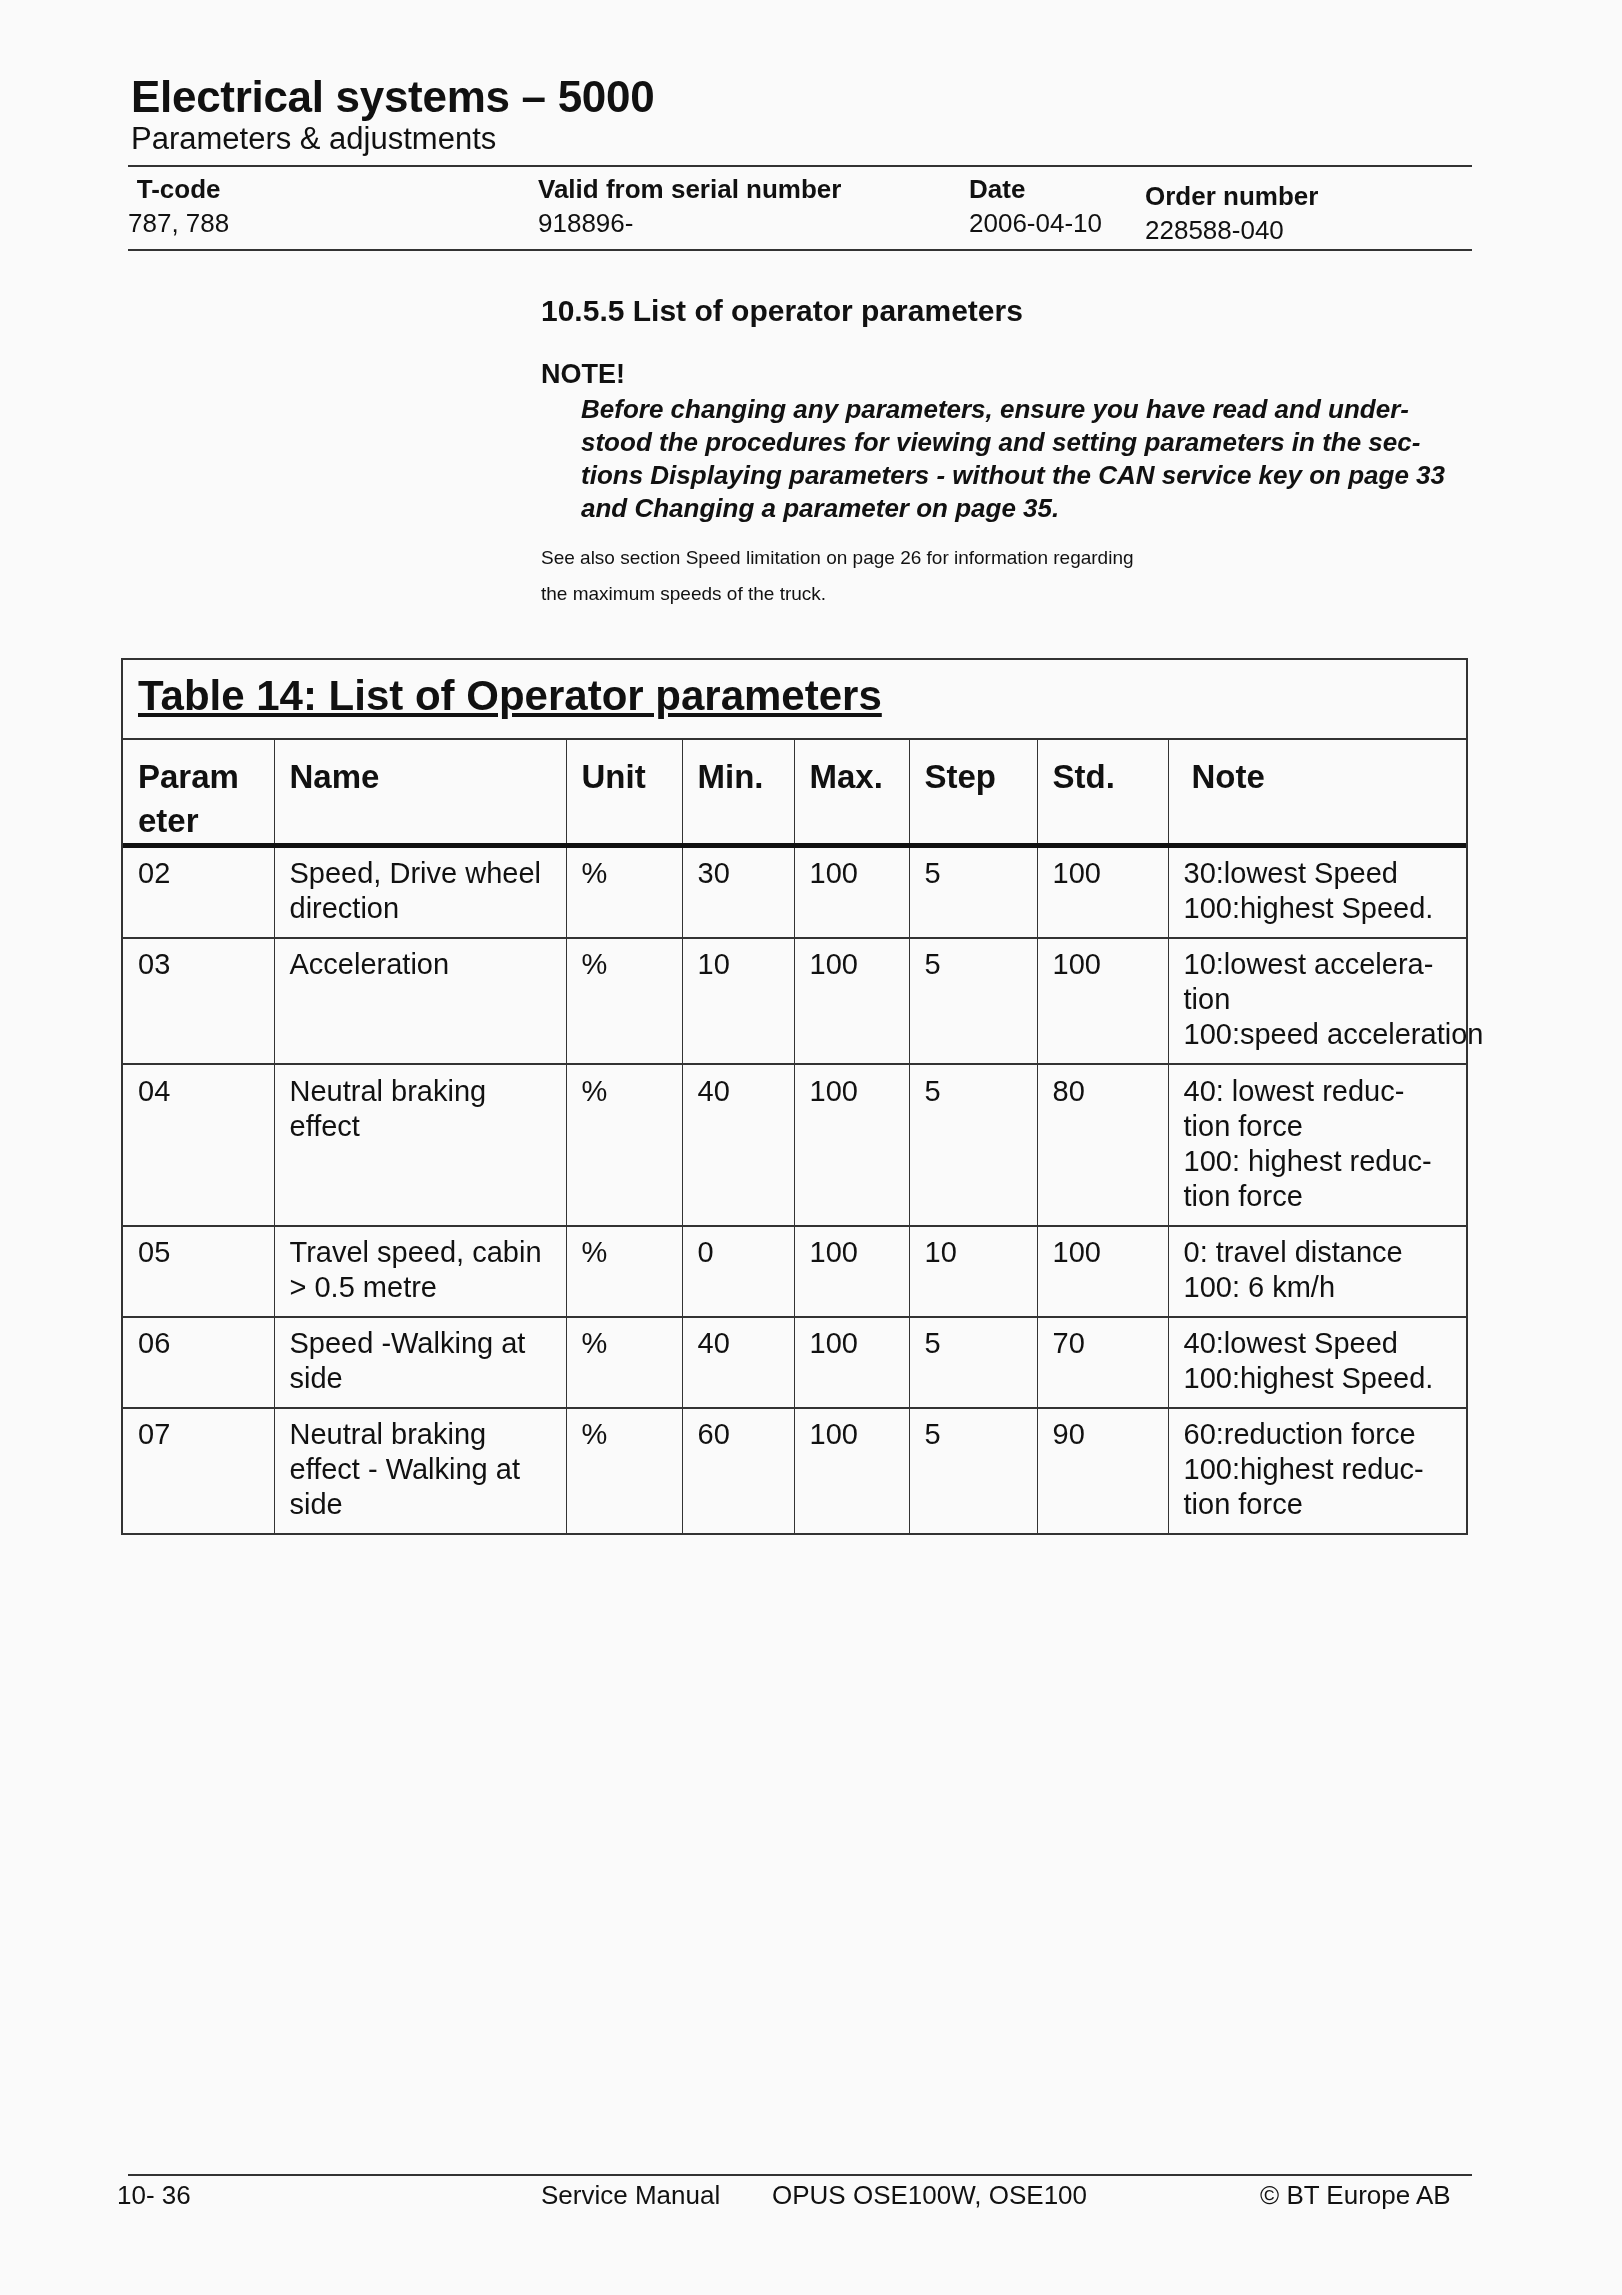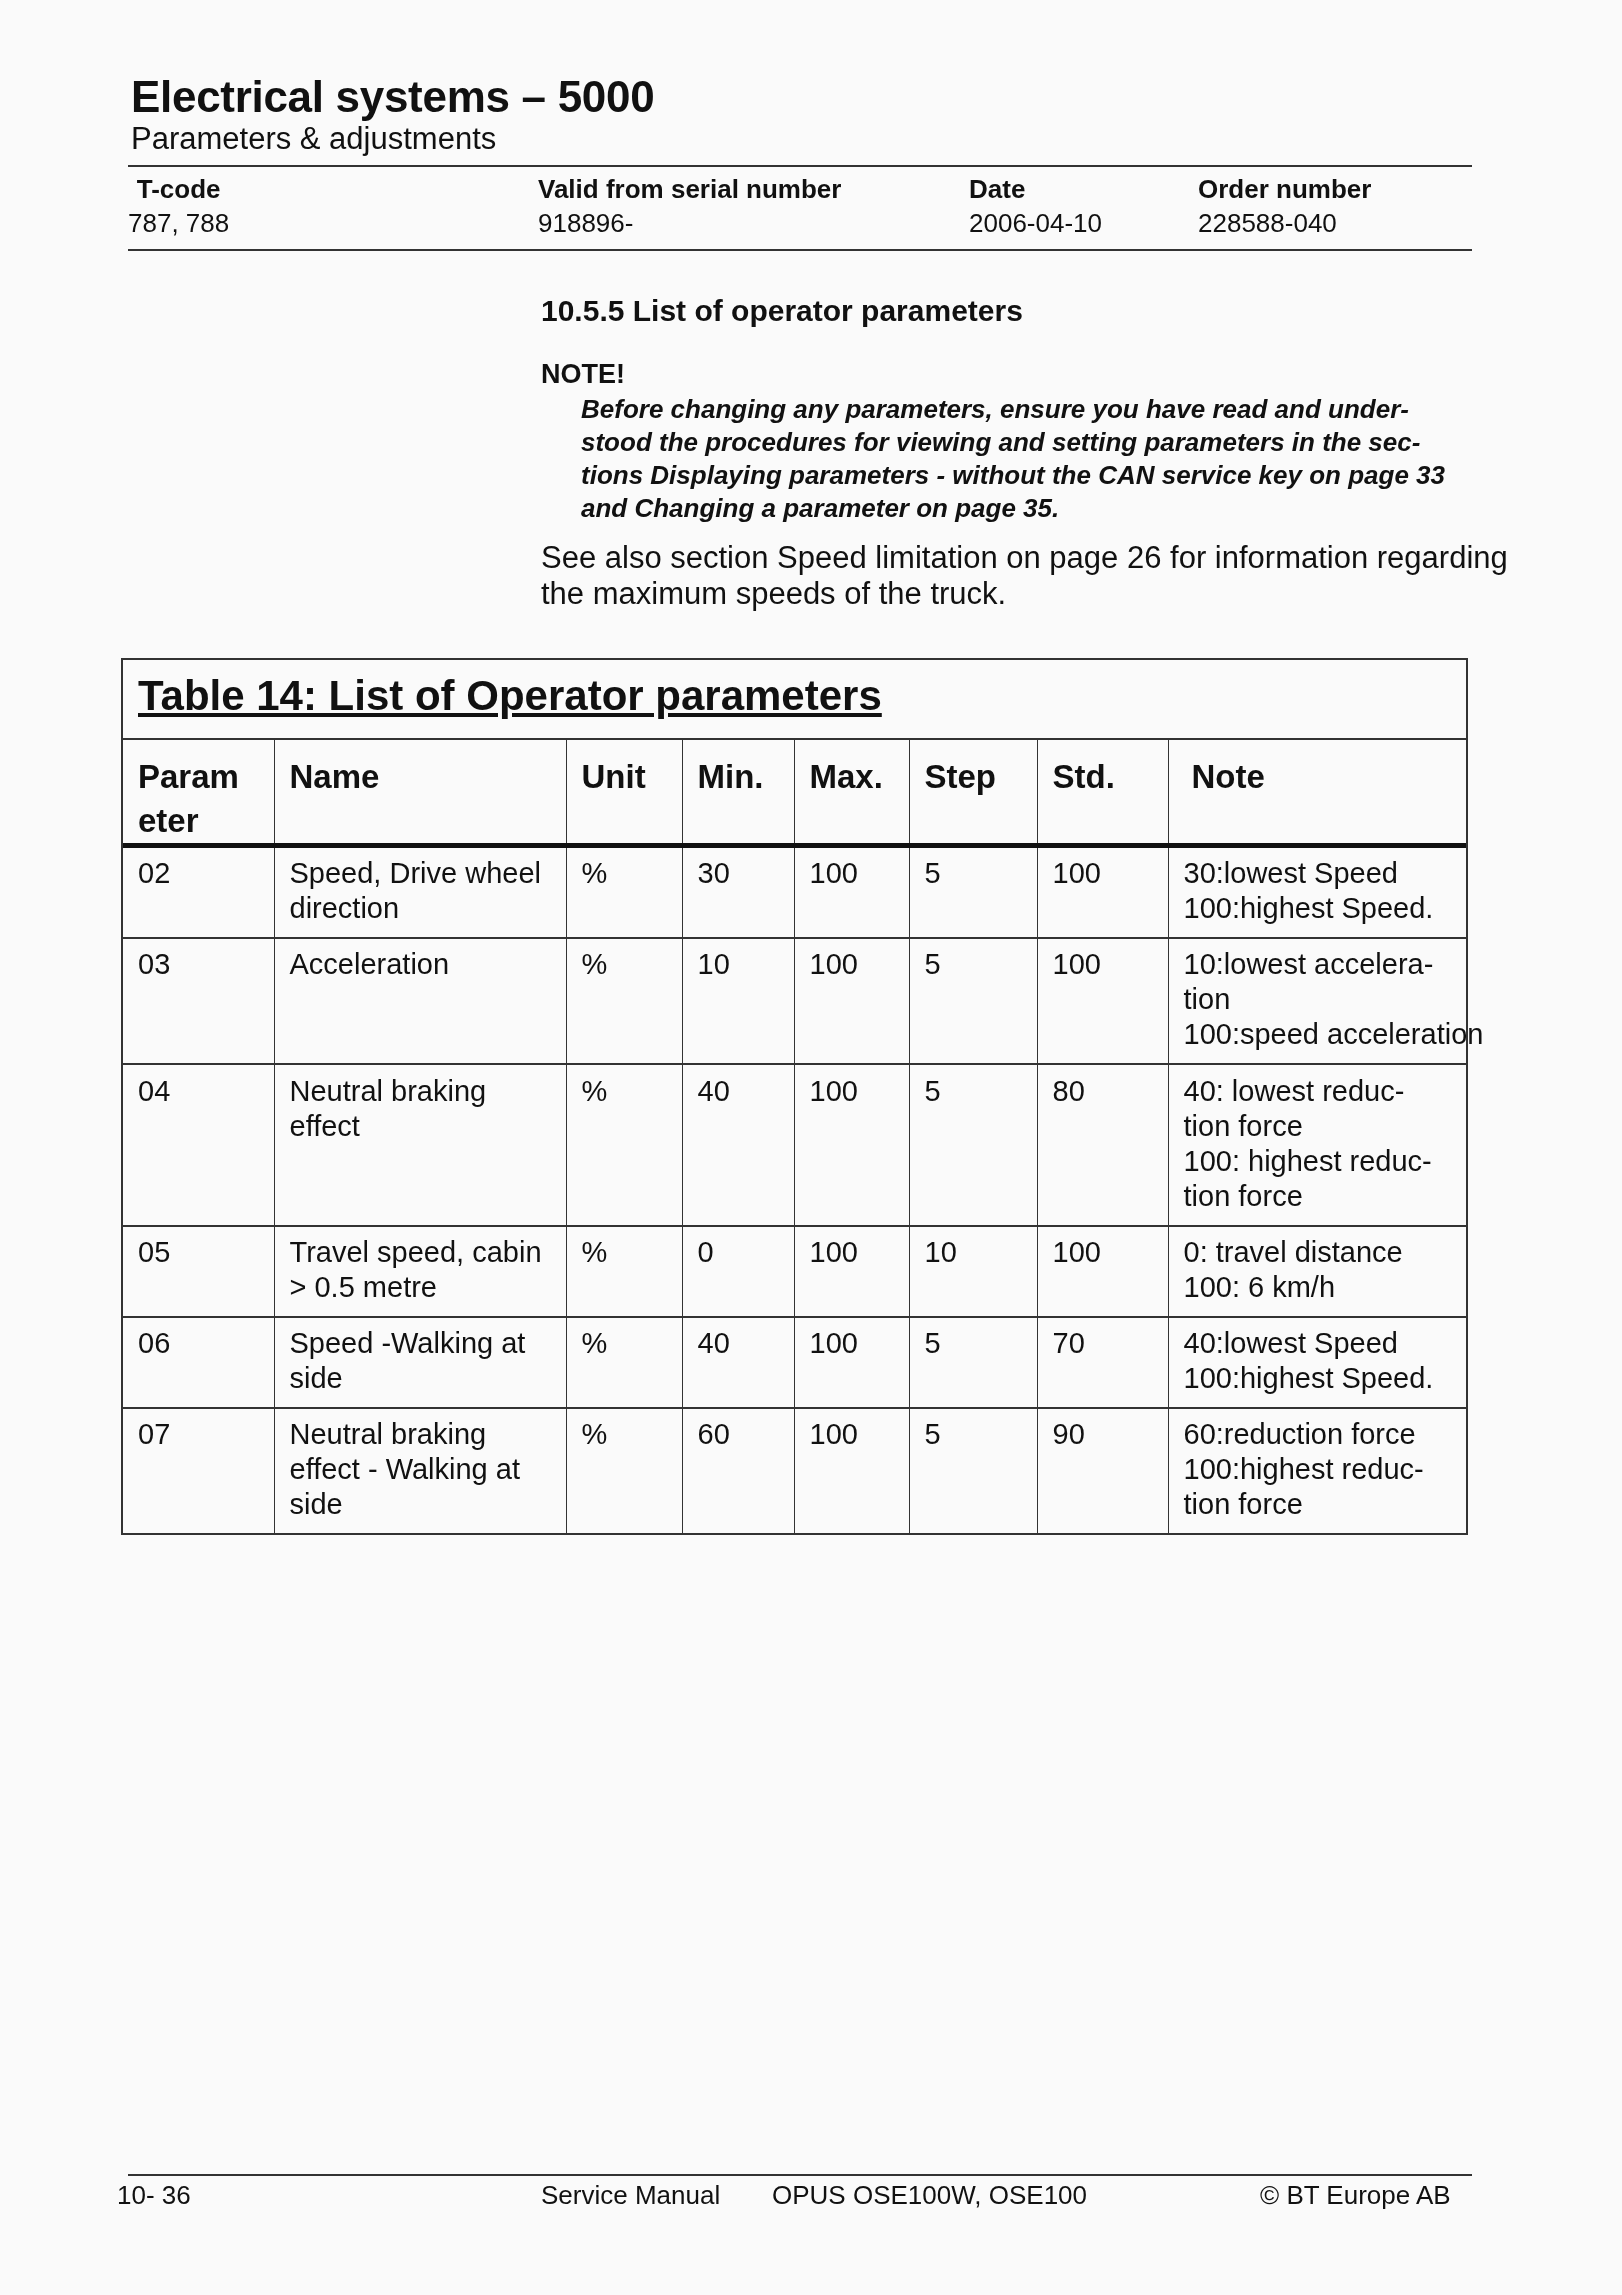--- a/index.html
+++ b/index.html
@@ -22,38 +22,38 @@
     font-size: 31px; white-space: nowrap;
   }
   .hr { position: absolute; left: 128px; width: 1344px; height: 2px; background: #333; }
   #hr-top { top: 165px; }
   #hr-meta { top: 249px; }
   .meta-col { position: absolute; top: 172px; font-size: 26px; line-height: 34px; white-space: nowrap; }
   .meta-col .lbl { font-weight: bold; }
   #meta-tcode { left: 128px; text-align: center; }
   #meta-serial { left: 538px; }
   #meta-date { left: 969px; }
-  #meta-order { left: 1198px; }
+  #meta-order { left: 1145px; margin-top: 7px; }
 
   #section-heading {
     left: 541px; top: 294px;
     font-size: 30px; font-weight: bold; white-space: nowrap;
   }
   #note-label {
     left: 541px; top: 359px;
     font-size: 27px; font-weight: bold;
   }
   #note-body {
     left: 581px; top: 393px; width: 893px;
     font-size: 26px; font-weight: bold; font-style: italic; line-height: 33px;
   }
   #note-body div { white-space: nowrap; }
   #see-also {
     left: 541px; top: 540px; width: 941px;
-    font-size: 31px; line-height: 36px;
+    font-size: 19px; line-height: 36px;
   }
   #see-also div { white-space: nowrap; }
 
   #param-table-wrap {
     position: absolute; left: 121px; top: 658px; width: 1347px;
     border: 2px solid #333;
     box-sizing: border-box;
   }
   #table-caption {
     height: 80px; box-sizing: border-box;

